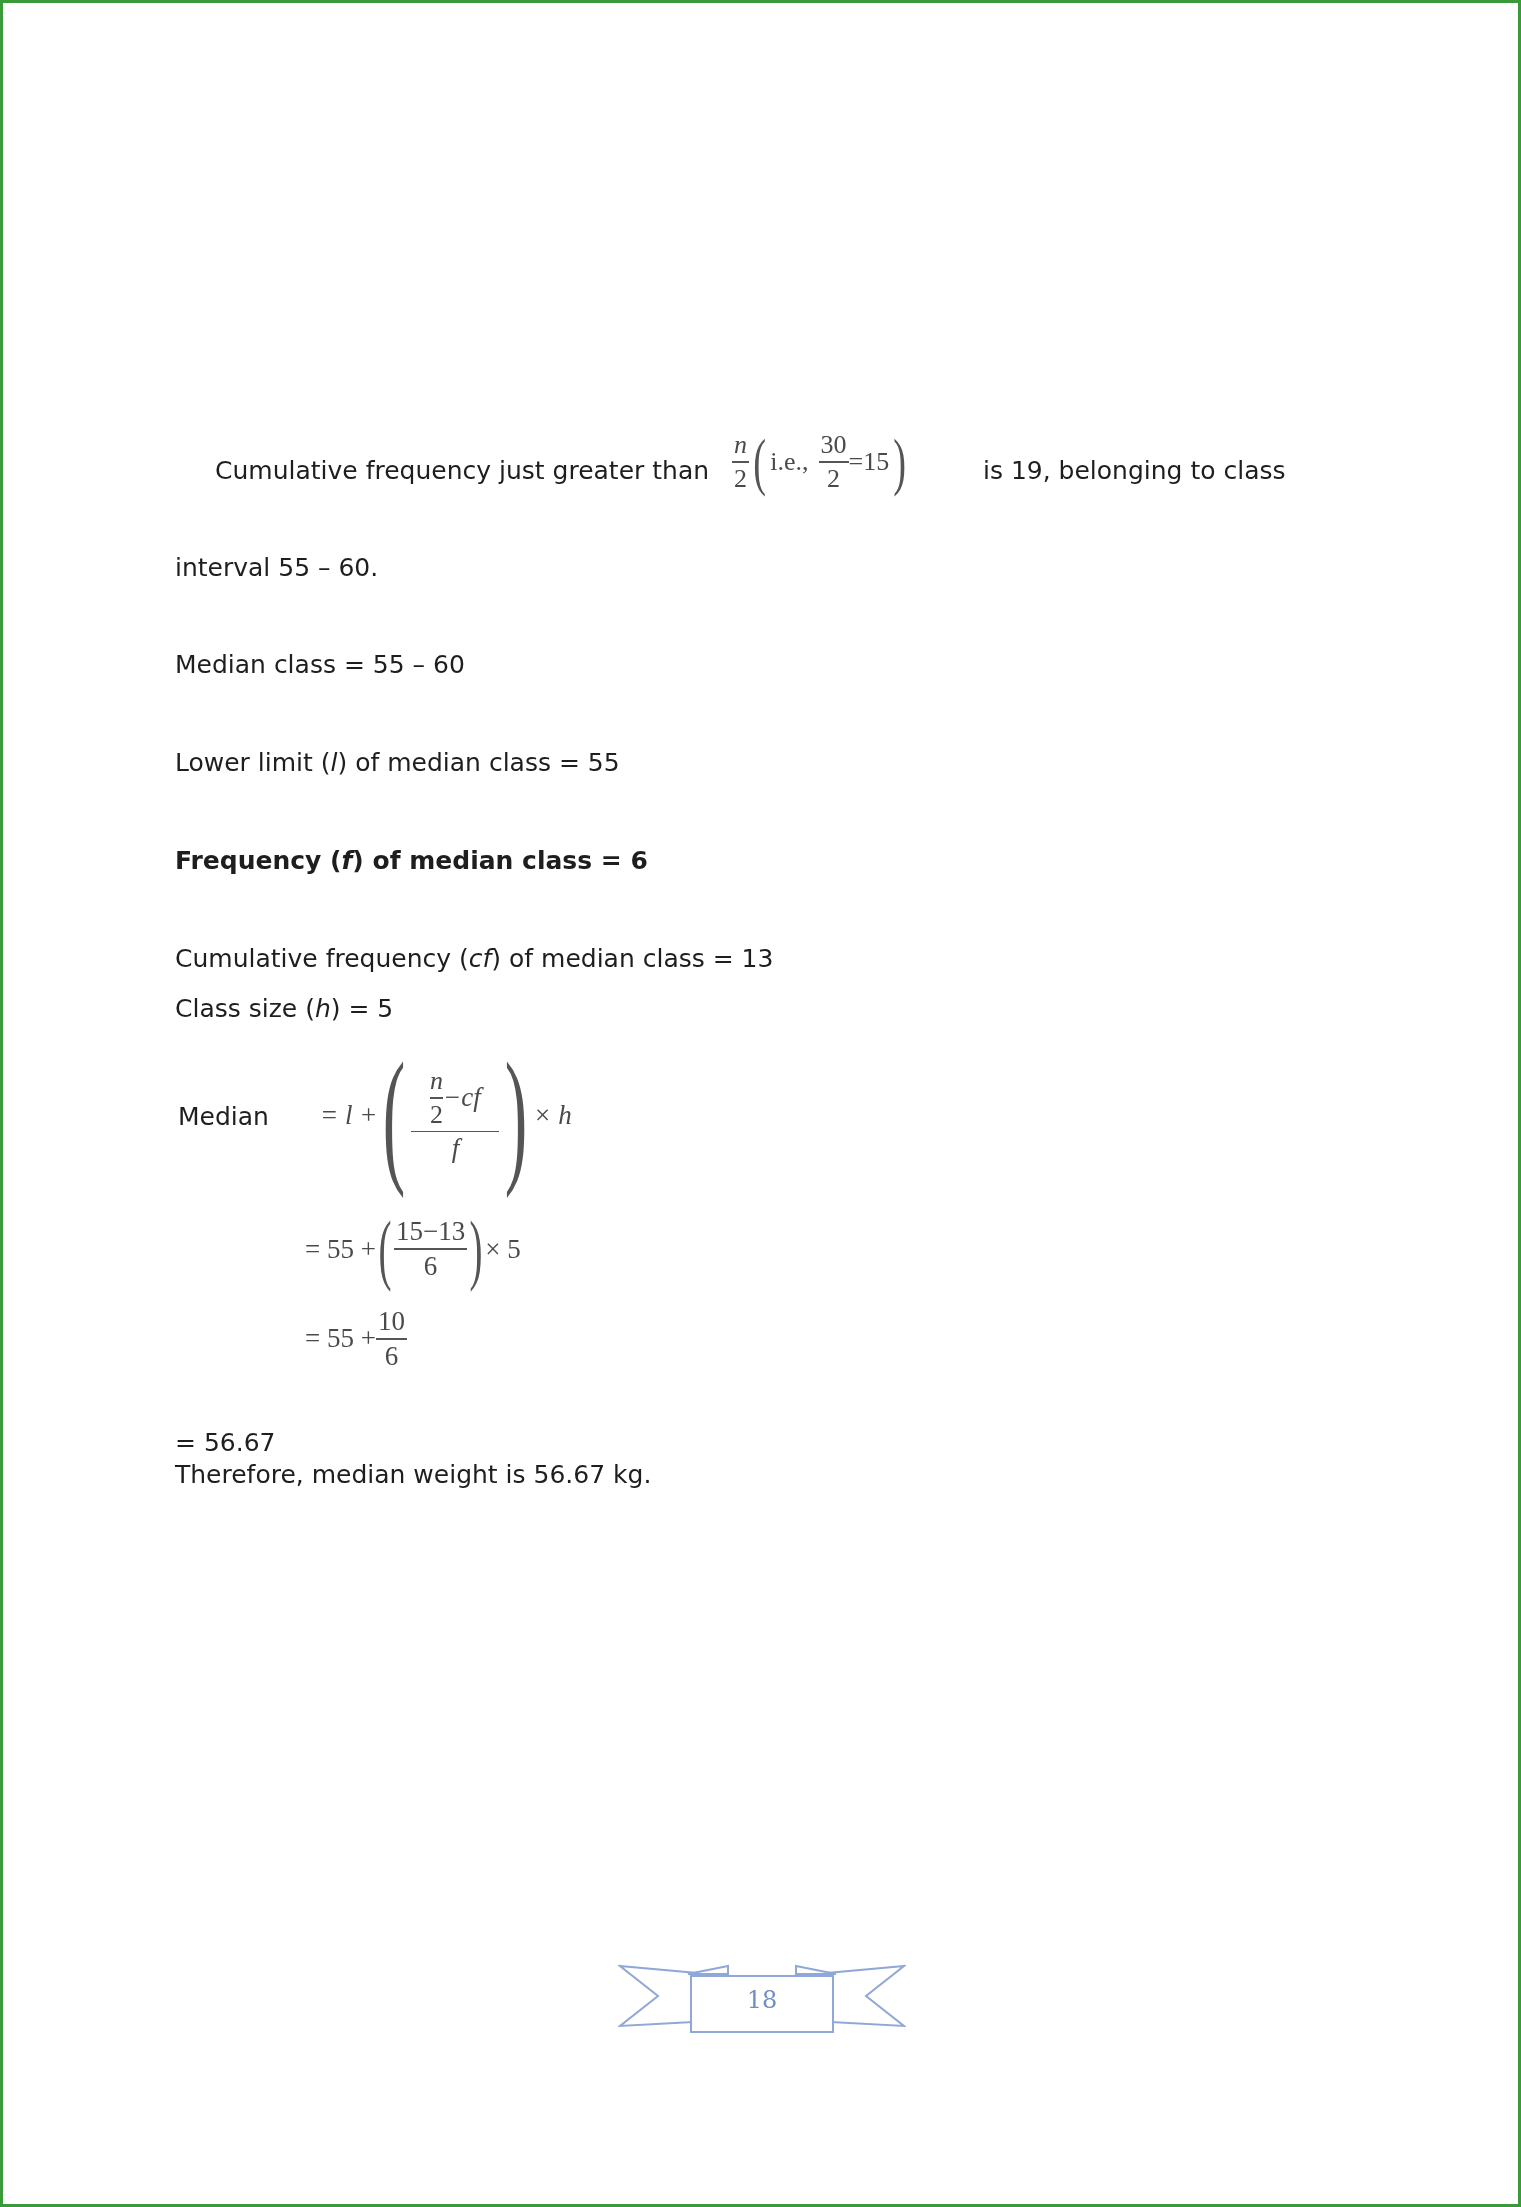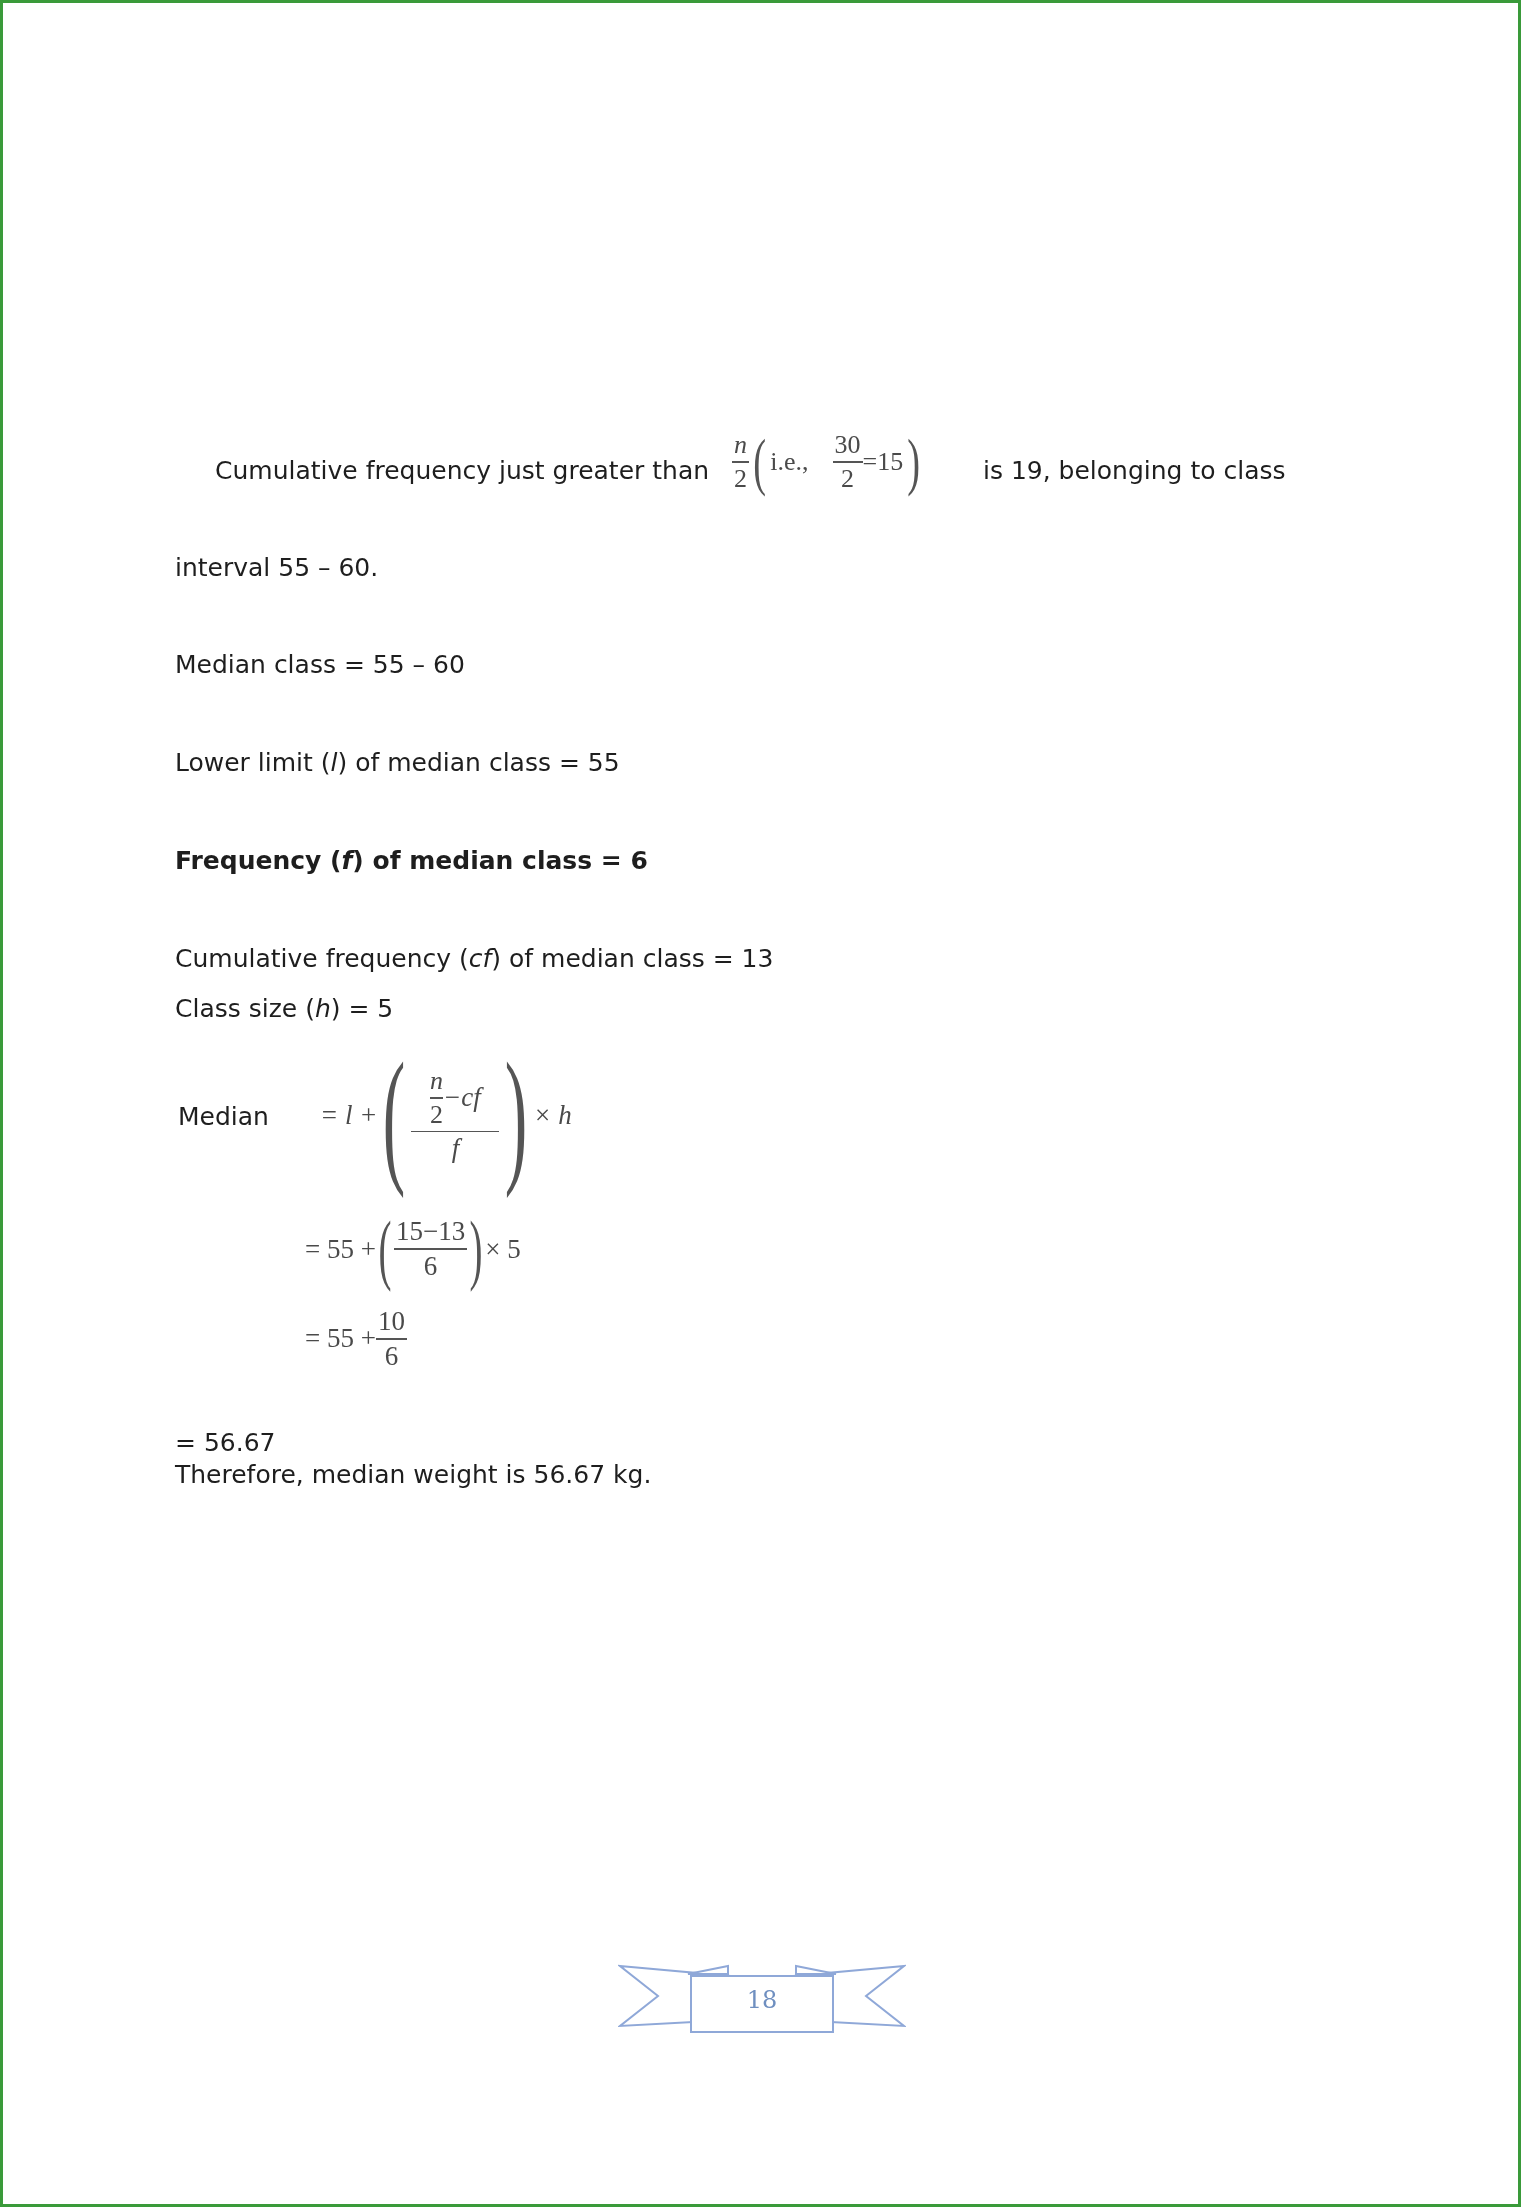--- a/index.html
+++ b/index.html
@@ -33,21 +33,21 @@
 
 <div class="page-frame"></div>
 
 <div class="txt" style="left:175px; top:458px;margin-left:40px;">Cumulative frequency just greater than</div>
 
 <div class="math" style="left:732px; top:430px; font-size:26px;">
   <span class="frac">
     <span class="num it">n</span>
     <span class="bar"></span>
     <span class="num">2</span>
-  </span><span class="paren" style="font-size:64px; transform:scaleX(0.6);">(</span><span style="vertical-align:middle; margin-right:24px;">i.e.,</span><span class="frac">
+  </span><span class="paren" style="font-size:64px; transform:scaleX(0.6);">(</span><span style="vertical-align:middle; margin-right:10px;">i.e.,</span><span class="frac">
     <span class="num">30</span>
     <span class="bar"></span>
     <span class="num">2</span>
   </span><span style="vertical-align:middle;text-align:center;">=15</span><span class="paren" style="font-size:64px; transform:scaleX(0.6);">)</span>
 </div>
 
 <div class="txt" style="left:983px; top:458px;">is 19, belonging to class</div>
 
 <div class="txt" style="left:175px; top:555px;">interval 55 – 60.</div>
 

